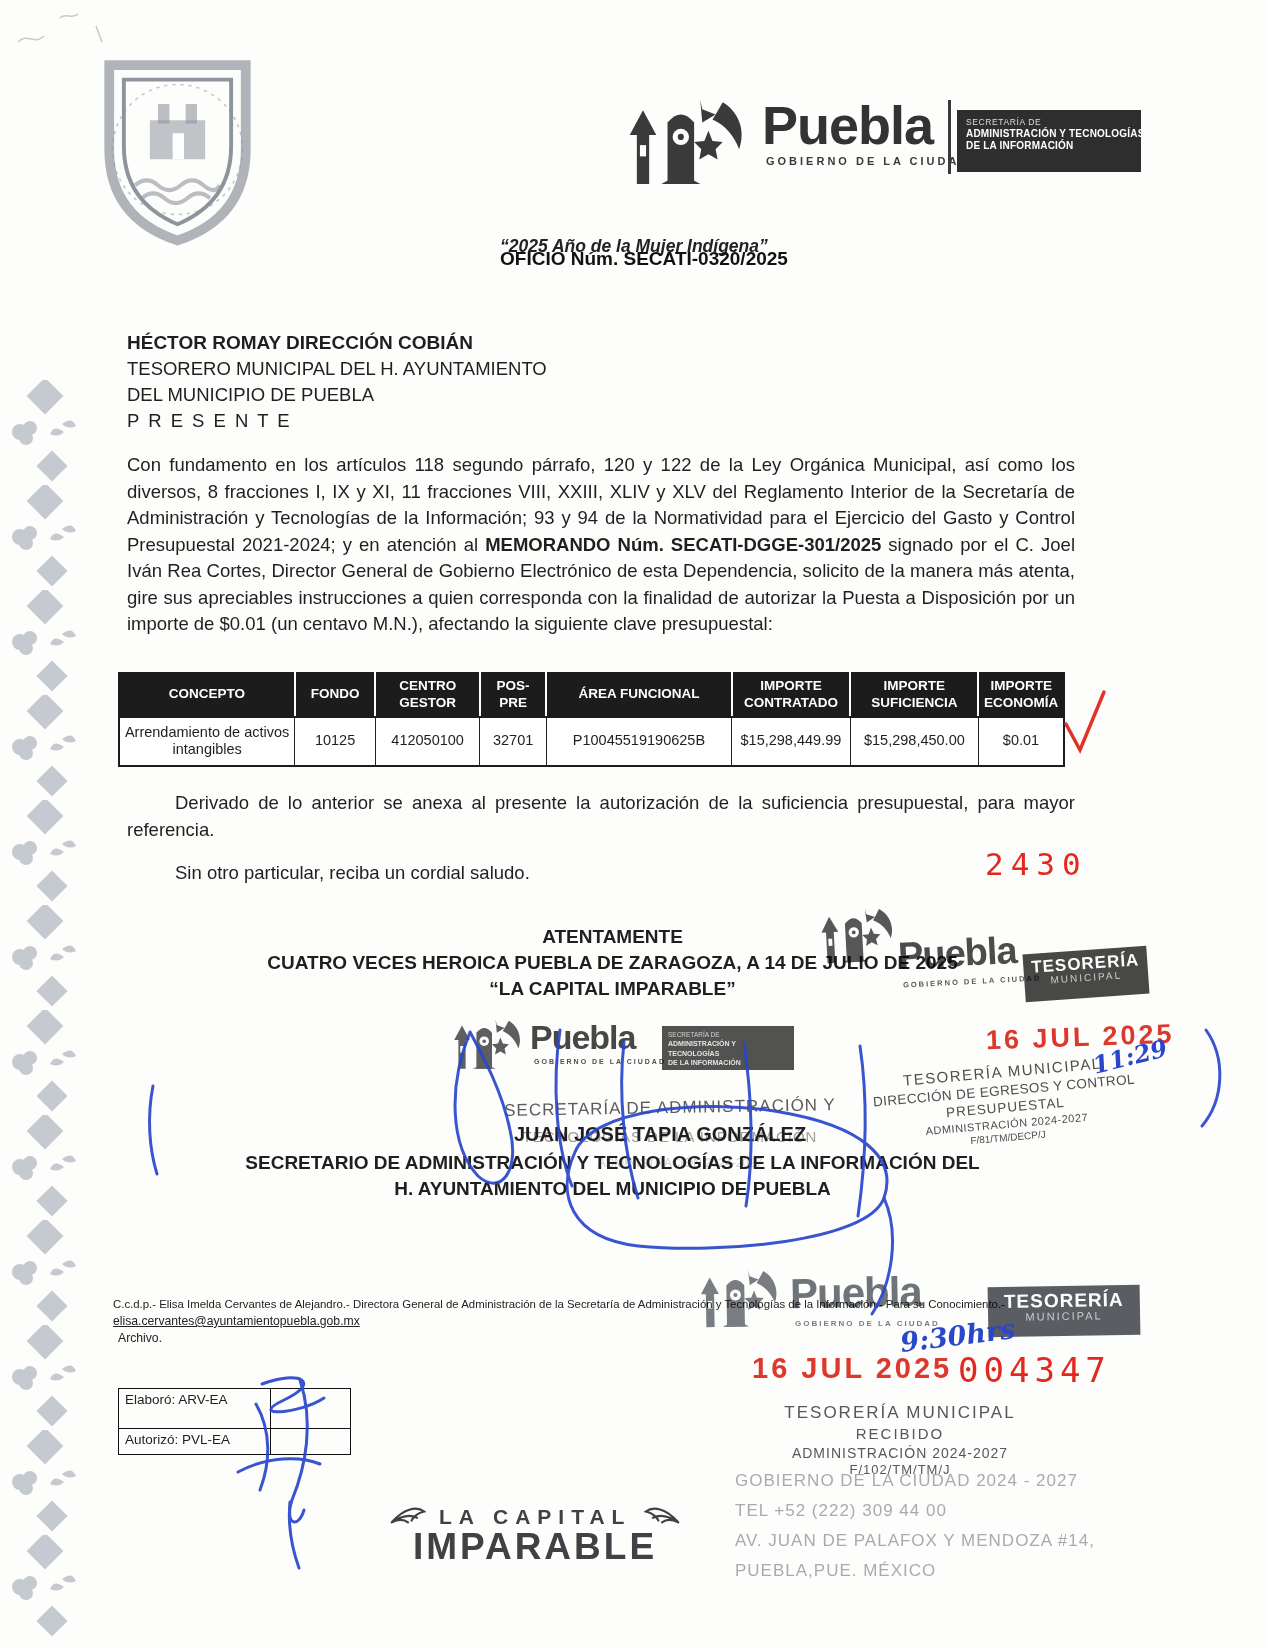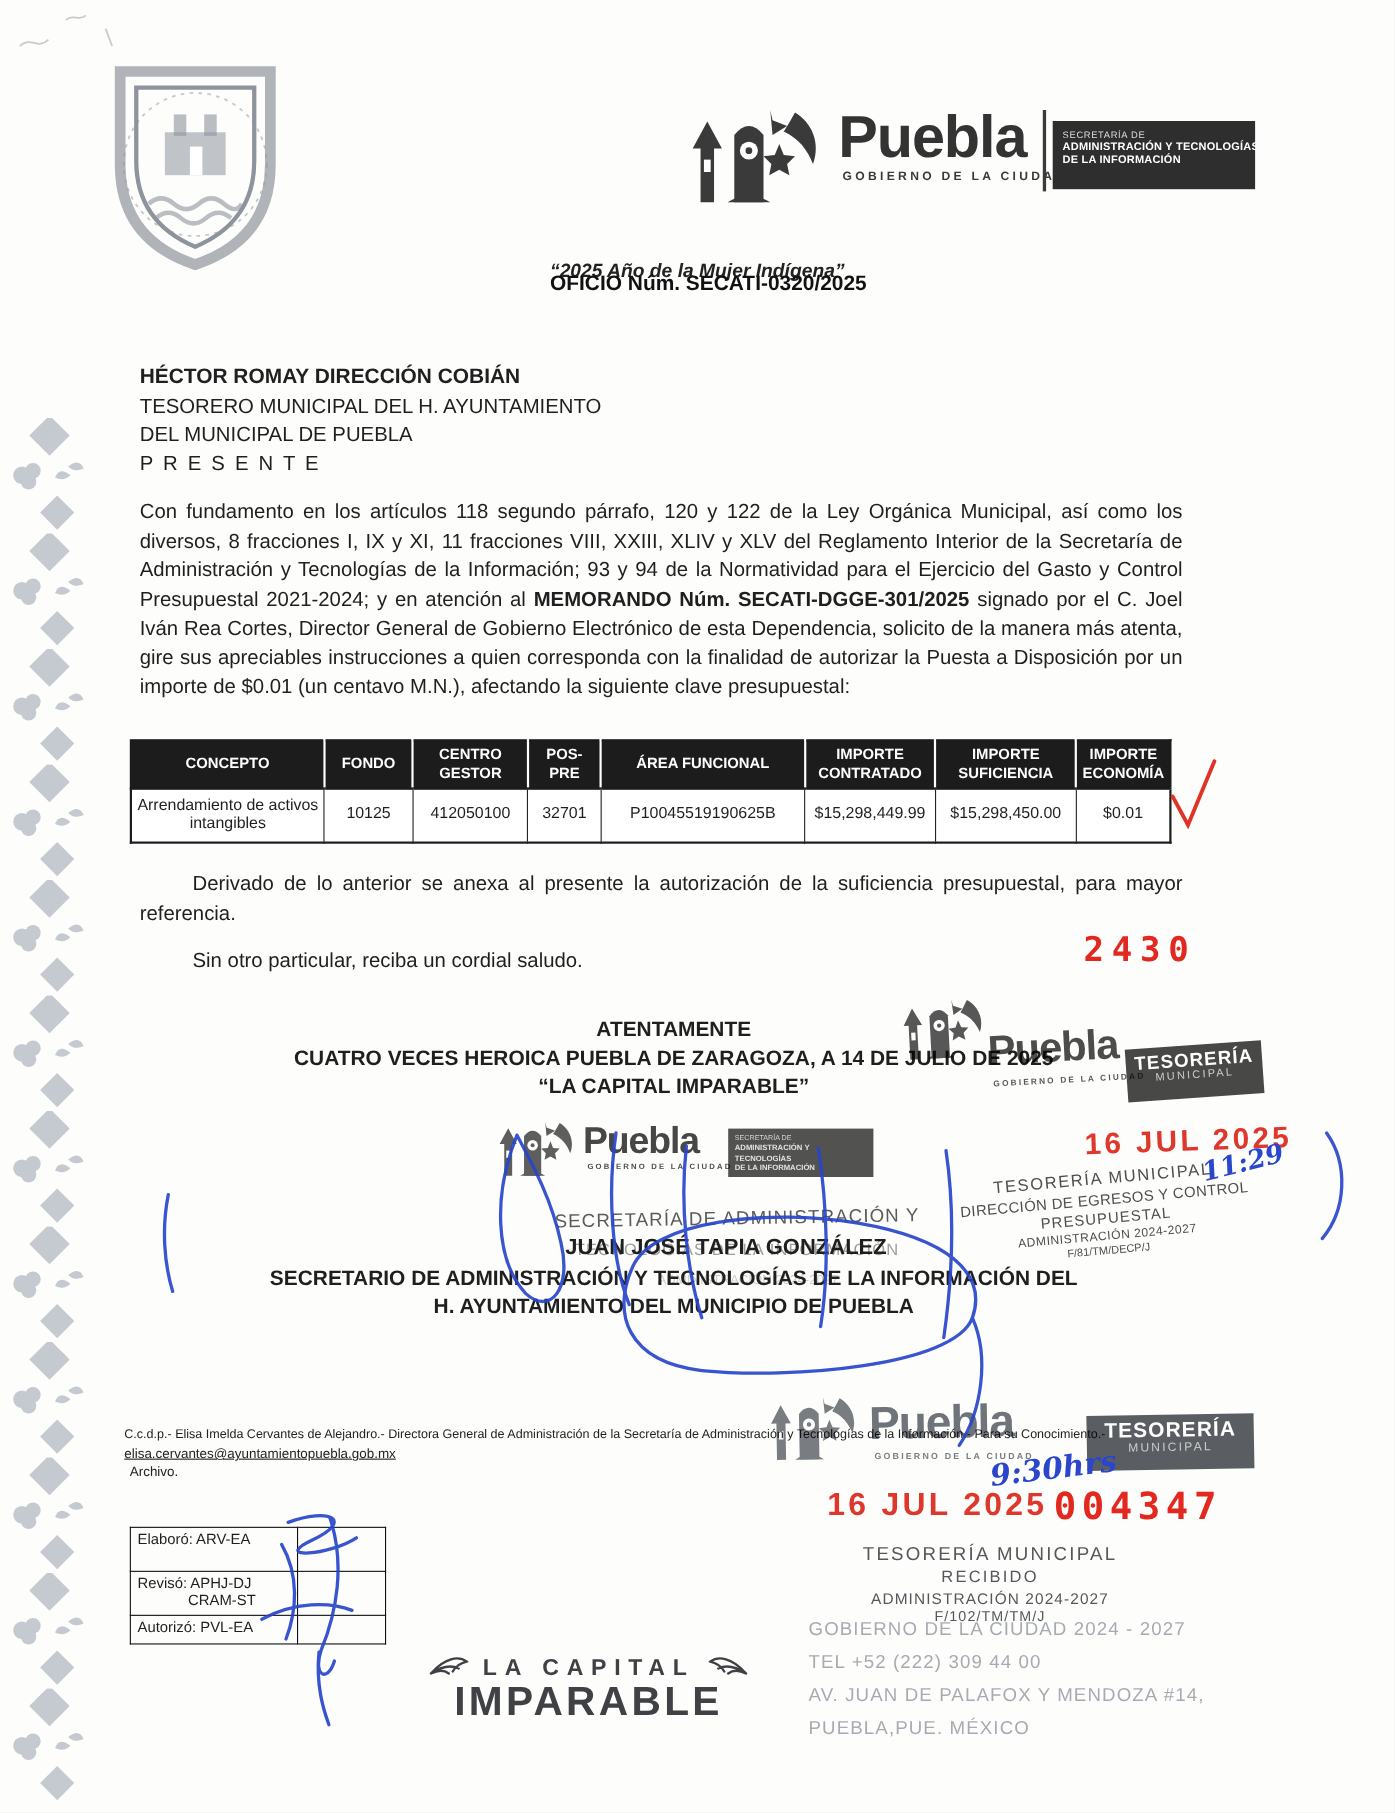--- a/index.html
+++ b/index.html
@@ -27,21 +27,21 @@
      padding:4px 2px;border-left:2.5px solid #fdfdfc;border-bottom:2px solid #1c1c1c;line-height:1.25;}
   table.budget th:first-child{border-left:2px solid #1c1c1c;}
   table.budget td{border:1.8px solid #222;font-size:14.5px;text-align:center;padding:6px 3px;line-height:1.2;background:#fff;}
   table.budget{border:2px solid #1c1c1c;}
   
   .center-bold{font-weight:bold;font-size:19px;text-align:center;}
   .ring-text{color:#5c5c5c;letter-spacing:1px;text-align:center;}
   .ghost{color:#767676;opacity:.7;text-align:center;}
   
   .red-date{color:#e0372b;font-weight:bold;letter-spacing:3px;white-space:nowrap;}
-  .red-folio{color:#e4281f;font-family:"DejaVu Sans Mono",monospace;font-weight:bold;white-space:nowrap;}
+  .red-folio{color:#e4281f;font-family:"DejaVu Sans Mono",monospace;font-weight:normal;white-space:nowrap;}
   .pen{color:#2946cc;font-family:"DejaVu Serif",serif;font-style:italic;font-weight:bold;white-space:nowrap;}
   .tes-badge{color:#fff;text-align:center;line-height:1.05;padding-top:5px;}
   .tes-badge .t1{font-weight:900;letter-spacing:1px;display:block;}
   .tes-badge .t2{color:#c9c9c9;display:block;letter-spacing:2px;}
   .gray-stamp{color:#4e4e4e;text-align:center;line-height:1.3;}
   .gray-stamp div{white-space:nowrap;}
   
   .ccp{font-size:12.2px;line-height:17px;color:#222;}
   .ccp .small{font-size:11.4px;}
   .ccp a{color:#222;text-decoration:underline;}
@@ -131,21 +131,21 @@
     <span class="b2">ADMINISTRACIÓN Y TECNOLOGÍAS</span>
     <span class="b2">DE LA INFORMACIÓN</span>
   </div>
 
   <div class="abs motto" style="left:500px;top:236px;width:572px;text-align:left">“2025 Año de la Mujer Indígena”</div>
   <div class="abs oficio" style="left:500px;top:248px;width:572px;text-align:left">OFICIO Núm. SECATI-0320/2025</div>
 
   <div class="abs addr" style="left:127px;top:330px">
     <div class="nm">HÉCTOR ROMAY DIRECCIÓN COBIÁN</div>
     <div>TESORERO MUNICIPAL DEL H. AYUNTAMIENTO</div>
-    <div>DEL MUNICIPAL DE PUEBLA</div>
+    <div>DEL MUNICIPIO DE PUEBLA</div>
     <div class="presente">P R E S E N T E</div>
   </div>
 
   <div class="abs para" style="left:127px;top:452px;width:948px">
     <span>Con fundamento en los artículos 118 segundo párrafo, 120 y 122 de la Ley Orgánica Municipal, así como los diversos, 8 fracciones I, IX y XI, 11 fracciones VIII, XXIII, XLIV y XLV del Reglamento Interior de la Secretaría de Administración y Tecnologías de la Información; 93 y 94 de la Normatividad para el Ejercicio del Gasto y Control Presupuestal 2021-2024; y en atención al </span><b>MEMORANDO Núm. SECATI-DGGE-301/2025</b><span> signado por el C. Joel Iván Rea Cortes, Director General de Gobierno Electrónico de esta Dependencia, solicito de la manera más atenta, gire sus apreciables instrucciones a quien corresponda con la finalidad de autorizar la Puesta a Disposición por un importe de $0.01 (un centavo M.N.), afectando la siguiente clave presupuestal:</span>
   </div>
 
   <table class="budget abs" style="left:118px;top:672px">
     <colgroup>
       <col style="width:18.5%">
@@ -233,27 +233,20 @@
     <div style="padding-left:5px">Archivo.</div>
   </div>
 
   <table class="approval abs" style="left:118px;top:1388px">
     <tbody>
         <tr>
       <td style="width:152px;height:40px">Elaboró: ARV-EA</td>
       <td style="width:80px"></td>
     </tr>
     <tr>
-      <td style="height:40px">
-        <span>Revisó: APHJ-DJ</span><br>
-        <span style="padding-left:46px">CRAM-ST</span>
-      </td>
-      <td></td>
-    </tr>
-    <tr>
       <td style="height:26px">Autorizó: PVL-EA</td>
       <td></td>
     </tr>
   </tbody>
     </table>
 
   <svg class="abs stamp" style="left:695px;top:1266px;color:#7a7e84;transform:rotate(-1deg)" width="92" height="62">
     <use href="#pbl-icons" width="92" height="62"></use>
   </svg>
   <div class="abs wordmark stamp" style="left:790px;top:1272px;font-size:42px;color:#70757c;transform:rotate(-1deg)">Puebla</div>

